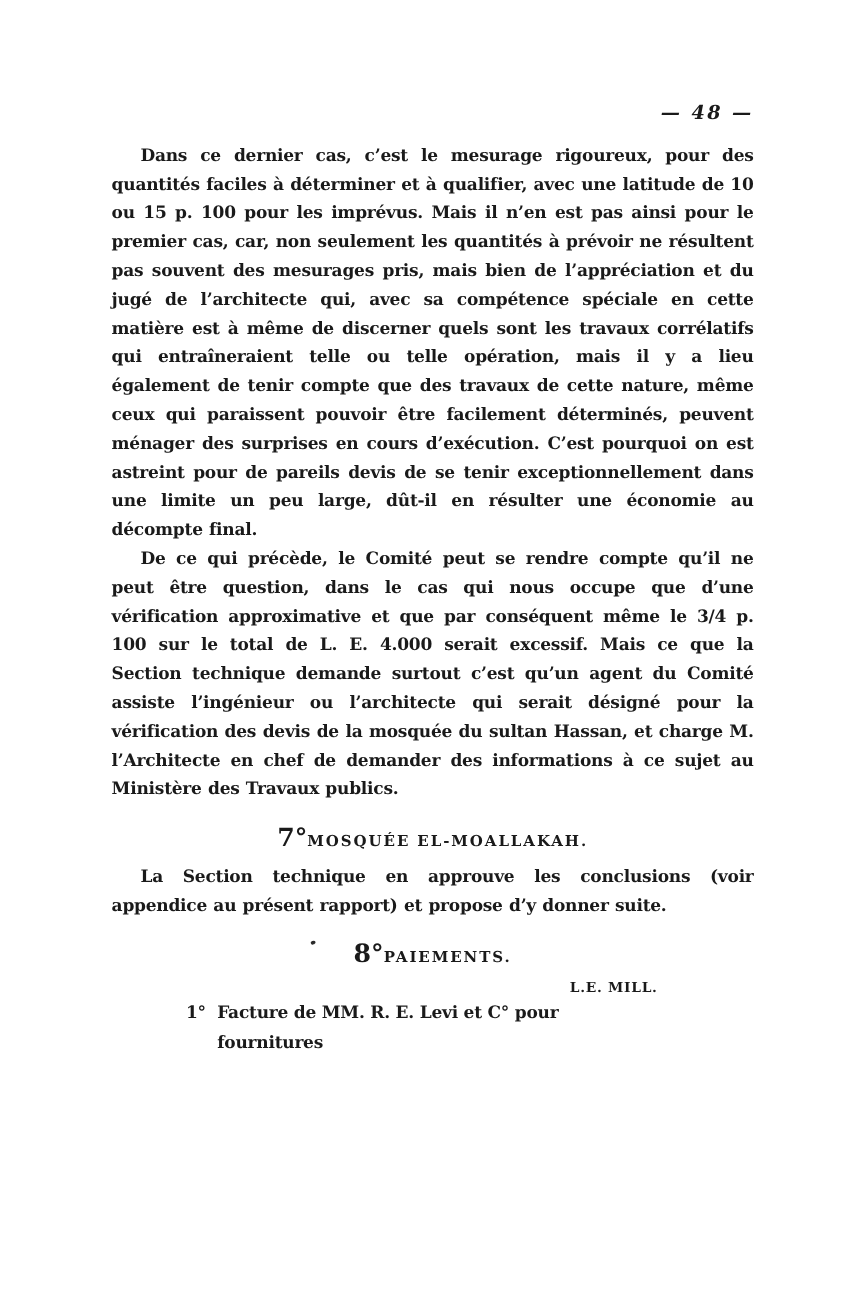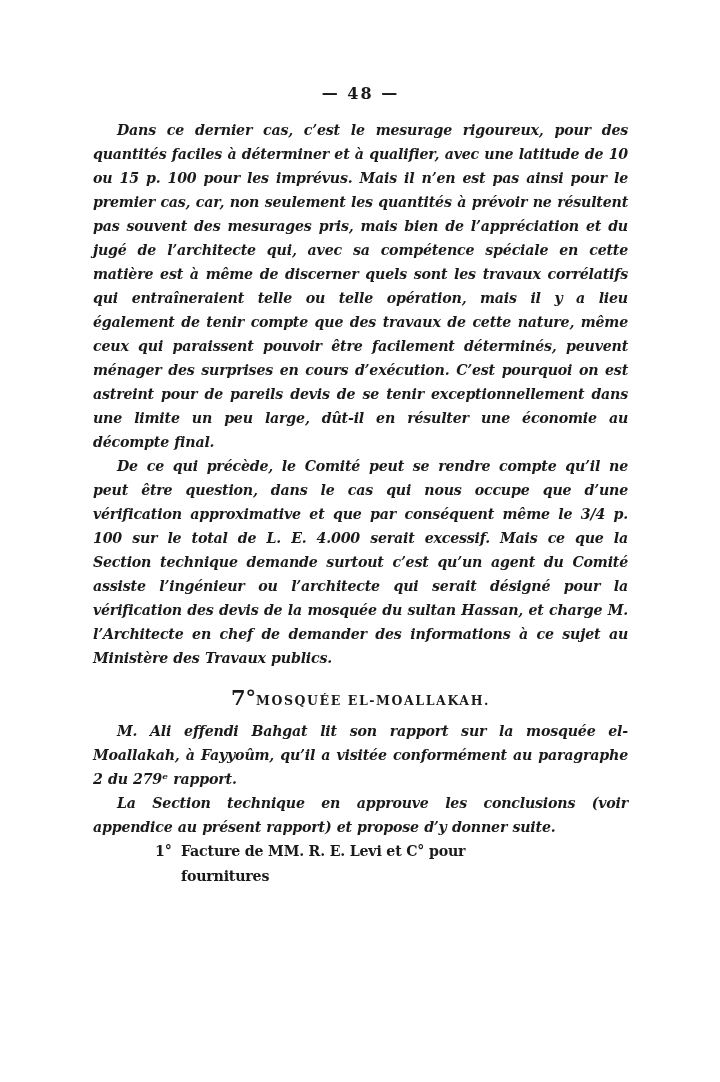--- a/index.html
+++ b/index.html
@@ -10,36 +10,37 @@
     color: #1a1a1a;
     overflow: hidden;
   }
   .page {
     box-sizing: border-box;
     width: 720px; height: 1082px;
     padding: 84px 92px 0 93px;
     background: #ffffff;
   }
   .page-number {
-    text-align: center;
+    text-align: right;
     font-size: 16px;
     font-weight: 700;
     letter-spacing: 2px;
     margin-bottom: 15px;
+    font-style: italic;
   }
   .body-text {
     font-size: 14.2px;
     font-weight: 700;
     line-height: 24px;
     text-align: justify;
     letter-spacing: -0.2px;
     word-spacing: 0.5px;
     margin: 0;
   }
-  .indent { text-indent: 24px; font-style: italic; }
+  .indent { text-indent: 24px; }
   .section-heading {
     text-align: center;
     margin: 15px 0 9px 0;
     position: relative;
   }
   .heading-num {
     font-size: 21px;
     font-weight: 700;
     vertical-align: baseline;
   }
@@ -85,26 +86,29 @@
 
 
   <p class="body-text indent">Dans ce dernier cas, c’est le mesurage rigoureux, pour des quantités faciles à déterminer et à qualifier, avec une latitude de 10 ou 15 p. 100 pour les imprévus. Mais il n’en est pas ainsi pour le premier cas, car, non seulement les quantités à prévoir ne résultent pas souvent des mesurages pris, mais bien de l’appréciation et du jugé de l’architecte qui, avec sa compétence spéciale en cette matière est à même de discerner quels sont les travaux corrélatifs qui entraîneraient telle ou telle opération, mais il y a lieu également de tenir compte que des travaux de cette nature, même ceux qui paraissent pouvoir être facilement déterminés, peuvent ménager des surprises en cours d’exécution. C’est pourquoi on est astreint pour de pareils devis de se tenir exceptionnellement dans une limite un peu large, dût-il en résulter une économie au décompte final.</p>
 
   <p class="body-text indent">De ce qui précède, le Comité peut se rendre compte qu’il ne peut être question, dans le cas qui nous occupe que d’une vérification approximative et que par conséquent même le 3/4 p. 100 sur le total de L. E. 4.000 serait excessif. Mais ce que la Section technique demande surtout c’est qu’un agent du Comité assiste l’ingénieur ou l’architecte qui serait désigné pour la vérification des devis de la mosquée du sultan Hassan, et charge M. l’Architecte en chef de demander des informations à ce sujet au Ministère des Travaux publics.</p>
 
   <div class="section-heading">
     <span class="heading-num">7°</span><span class="heading-title">MOSQUÉE EL-MOALLAKAH.</span>
   </div>
 
-  <p class="body-text indent">M. Ali effendi Bahgat lit son rapport sur la mosquée el-Moallakah, à Fayyoûm, qu’il a visitée conformément au paragraphe 2 du 279ᵉ rapport.</p>
 
   <p class="body-text indent">La Section technique en approuve les conclusions (voir appendice au présent rapport) et propose d’y donner suite.</p>
 
+  <div class="section-heading">
+    <span class="ink-speck"></span><span class="heading-num">8°</span><span class="heading-title">PAIEMENTS.</span>
+  </div>
 
 
+  <div class="currency-label">L.E. MILL.</div>
 
   <div class="payments-block">
     <div class="payment-line1">
       <span class="payment-num">1°</span>
       <span>Facture de MM. R. E. Levi et C° pour fournitures</span>
     </div>
 
   </div>
 
 </div>

